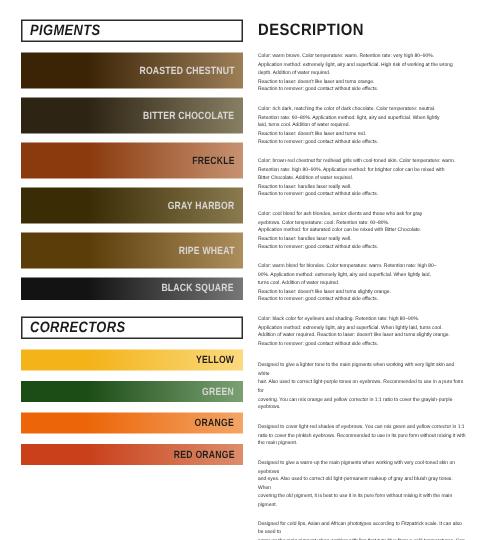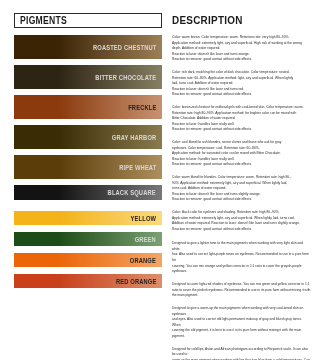--- a/index.html
+++ b/index.html
@@ -19,20 +19,21 @@
   }
 
   .section-header{
     border:1px solid #2b2b2b;
     background:#ffffff;
     height:15px;
     box-sizing:border-box;
     display:flex;align-items:center;
     padding-left:5px;
     margin-bottom:7px;
+    font-style:italic;
   }
   .section-header .htxt{
     font-family:"Liberation Sans Narrow","Liberation Sans",sans-serif;
     font-weight:bold;
     font-size:10px;
     letter-spacing:0.3px;
     color:#1b1b1b;
     transform:scaleX(0.86);
     transform-origin:left center;
     white-space:nowrap;
@@ -120,20 +121,23 @@
       <div class="swatch dark" style="background: linear-gradient(to right, rgb(91, 61, 10) 0%, rgb(91, 61, 10) 30%, rgb(173, 142, 93) 100%);">
         <span class="name">RIPE WHEAT</span>
       </div>
       <div class="swatch short dark" style="background: linear-gradient(to right, rgb(19, 19, 19) 0%, rgb(19, 19, 19) 30%, rgb(119, 119, 119) 100%);">
         <span class="name">BLACK SQUARE</span>
       </div>
     </div>
 
     <div class="corr-gap"></div>
 
+    <div class="section-header">
+      <span class="htxt">CORRECTORS</span>
+    </div>
 
     <div>
       <div class="swatch corrector" style="background: linear-gradient(to right, rgb(243, 179, 25) 0%, rgb(243, 179, 25) 30%, rgb(251, 218, 126) 100%);">
         <span class="name">YELLOW</span>
       </div>
       <div class="swatch corrector dark" style="background: linear-gradient(to right, rgb(29, 77, 23) 0%, rgb(29, 77, 23) 30%, rgb(123, 161, 115) 100%);">
         <span class="name">GREEN</span>
       </div>
       <div class="swatch corrector" style="background: linear-gradient(to right, rgb(236, 102, 9) 0%, rgb(236, 102, 9) 30%, rgb(243, 165, 103) 100%);">
         <span class="name">ORANGE</span>

